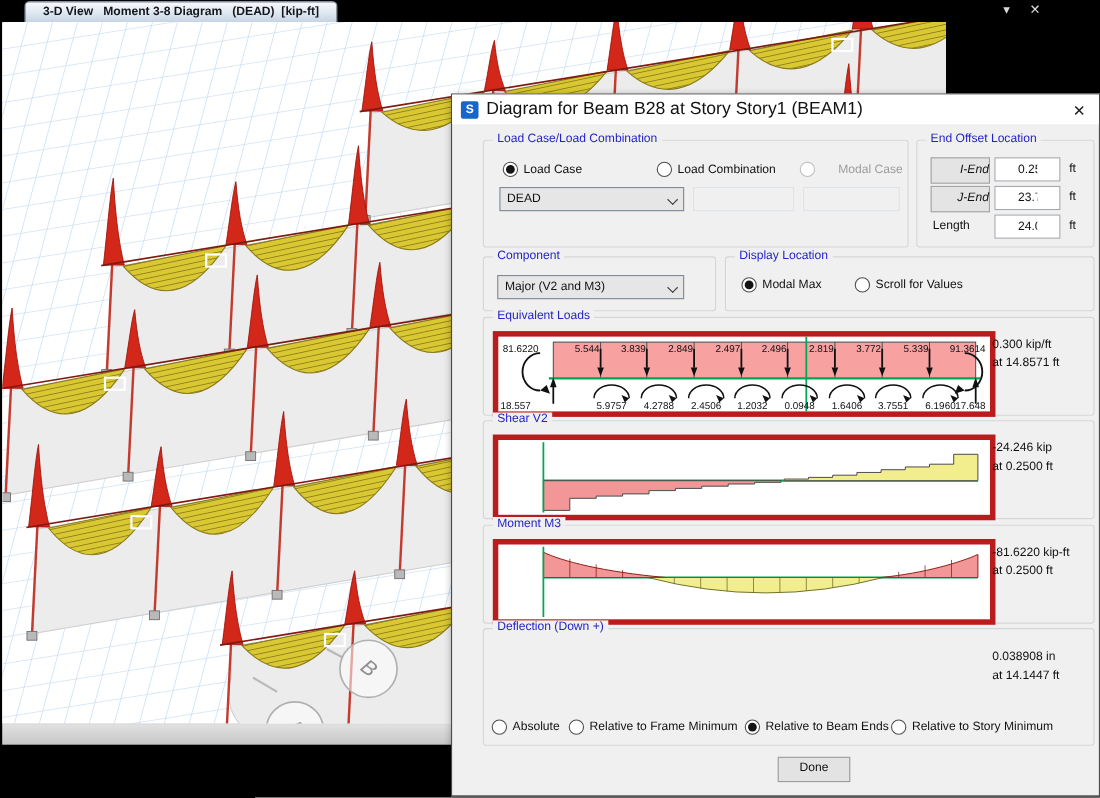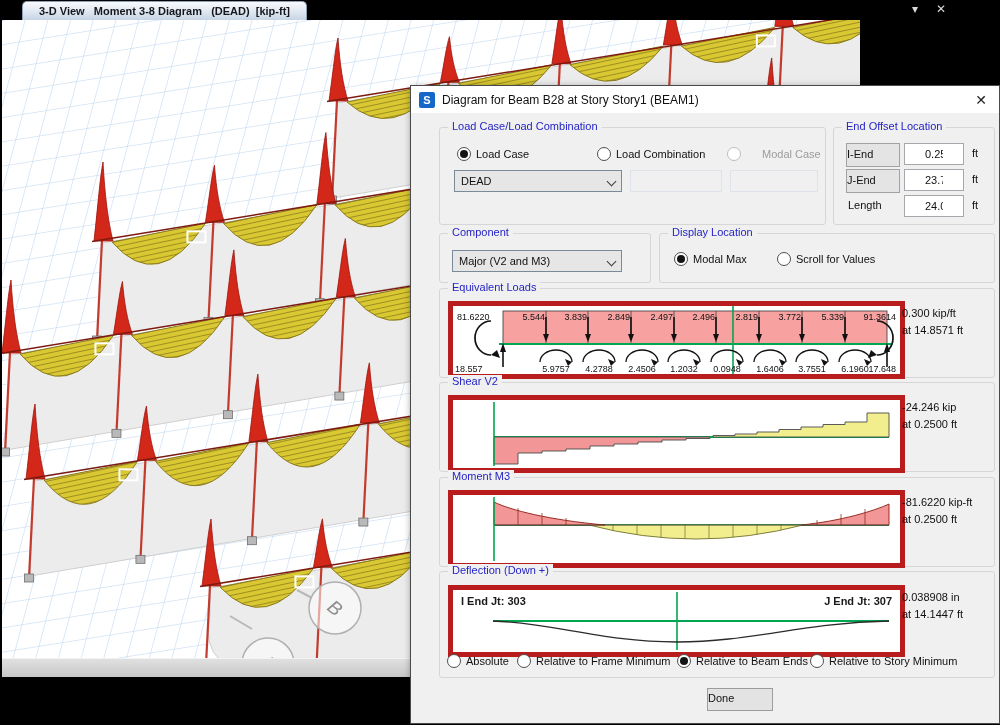--- a/index.html
+++ b/index.html
@@ -14,44 +14,44 @@
   .viewport{position:absolute;left:2px;top:20px;width:858px;height:638px;background:#fff;overflow:hidden;}
   .hscroll{position:absolute;left:2px;top:658px;width:858px;height:18px;
        background:linear-gradient(#e0e0e0,#c7c7c7);border-top:1px solid #f2f2f2;}
   .winctl{position:absolute;top:2px;font-size:12px;color:#d9d9d9;line-height:14px;}
   
   .dlg{position:absolute;left:410px;top:85px;width:588px;height:637px;background:#f0f0f0;
        border:1px solid #4a4a4a;box-shadow:2px 3px 8px rgba(0,0,0,.5);z-index:10;}
   .titlebar{position:absolute;left:0;top:0;right:0;height:27px;background:#fff;display:flex;align-items:center;}
   .appico{width:16px;height:16px;margin-left:8px;background:#1667c9;border-radius:2px;color:#fff;
        font-size:11px;font-weight:bold;text-align:center;line-height:16px;flex:none;}
-  .dtitle{margin-left:7px;font-size:12px;color:#111;white-space:nowrap;}
+  .dtitle{margin-left:7px;font-size:16px;color:#111;white-space:nowrap;}
   .dclose{margin-left:auto;margin-right:12px;font-size:14px;color:#222;cursor:default;}
   .grp{position:absolute;border:1px solid #d6d6d6;border-radius:3px;}
   .cap{position:absolute;top:-8px;left:8px;background:#f0f0f0;padding:0 4px;font-size:11px;
        color:#2424c4;white-space:nowrap;}
   .box{position:absolute;background:#fff;border:5px solid #b91c1c;}
   .maxtxt{position:absolute;font-size:11px;color:#101010;line-height:17px;white-space:nowrap;}
   .ritem{position:absolute;display:flex;align-items:center;gap:5px;font-size:11px;color:#111;white-space:nowrap;}
   .rb{width:12px;height:12px;border:1px solid #4f4f4f;border-radius:50%;background:#fff;position:relative;flex:none;}
   .rb.on::after{content:"";position:absolute;inset:2px;background:#141414;border-radius:50%;}
   .rb.dis{border-color:#bdbdbd;}
   .distx{color:#9c9c9c;margin-left:16px;}
   .combo{position:absolute;background:#e6e6e6;border:1px solid #7b8a99;font-size:11px;
        line-height:20px;height:22px;box-sizing:border-box;padding:0 18px 0 6px;color:#111;white-space:nowrap;overflow:hidden;}
   .combo .chev{position:absolute;right:6px;top:7px;width:6px;height:6px;
        border-left:1px solid #3f3f3f;border-bottom:1px solid #3f3f3f;transform:rotate(-45deg);}
   .fld{position:absolute;background:#fff;border:1px solid #a5a9ad;font-size:11px;height:22px;
        box-sizing:border-box;padding:0 20px;font-family:inherit;color:#111;}
   .fld.dis{background:#f0f0f0;border-color:#dde3e9;}
   .sbtn{position:absolute;width:52px;height:22px;background:#e4e4e4;border:1px solid #a2a2a2;
-       font-size:11px;text-align:left;line-height:20px;color:#111;}
+       font-size:11px;text-align:right;line-height:20px;color:#111;font-style:italic;}
   .lbl{position:absolute;font-size:11px;color:#111;}
   .pbtn{position:absolute;width:64px;height:21px;background:#e3e3e3;border:1px solid #9c9c9c;
-       font-size:11px;line-height:19px;color:#111;}
+       font-size:11px;text-align:center;line-height:19px;color:#111;}
   svg text{font-family:"Liberation Sans",sans-serif;}
 </style>
 </head>
 <body>
 
 <div class="win">
   <div class="tab">3-D View   Moment 3-8 Diagram   (DEAD)  [kip-ft]</div>
   <div class="viewport">
     <svg id="scene" width="858" height="638" viewBox="0 0 858 638">
       <defs>
@@ -388,29 +388,20 @@
       </svg>
     </div>
     <div class="maxtxt" style="left:462px;top:16px">
       <div>-81.6220 kip-ft</div>
       <div>at 0.2500 ft</div>
     </div>
   </div>
 
   <div class="grp" style="left:28px;top:485px;width:554px;height:105px">
     <span class="cap">Deflection (Down +)</span>
-    <div class="box" style="left:8px;top:13px;width:447px;height:62px">
-      <svg width="447" height="62" viewBox="0 0 447 62">
-        <path d="M40,31H436" stroke="#00A651" stroke-width="1.8" fill="none"></path>
-        <path d="M224,2V60" stroke="#00A651" stroke-width="1.6" fill="none"></path>
-        <path d="M40,31C100,33 150,52 224,52C298,52 348,33 436,31" stroke="#2b2b2b" stroke-width="1.3" fill="none"></path>
-        <text x="8" y="15" font-size="11" font-weight="600" fill="#1a1a1a">I End Jt: 303</text>
-        <text x="439" y="15" font-size="11" font-weight="600" fill="#1a1a1a" text-anchor="end">J End Jt: 307</text>
-      </svg>
-    </div>
     <div class="maxtxt" style="left:462px;top:17px">
       <div>0.038908 in</div>
       <div>at 14.1447 ft</div>
     </div>
     <div class="ritem" style="left:7px;top:82px">
       <span class="rb"></span>
       <span>Absolute</span>
     </div>
     <div class="ritem" style="left:77px;top:82px">
       <span class="rb"></span>

